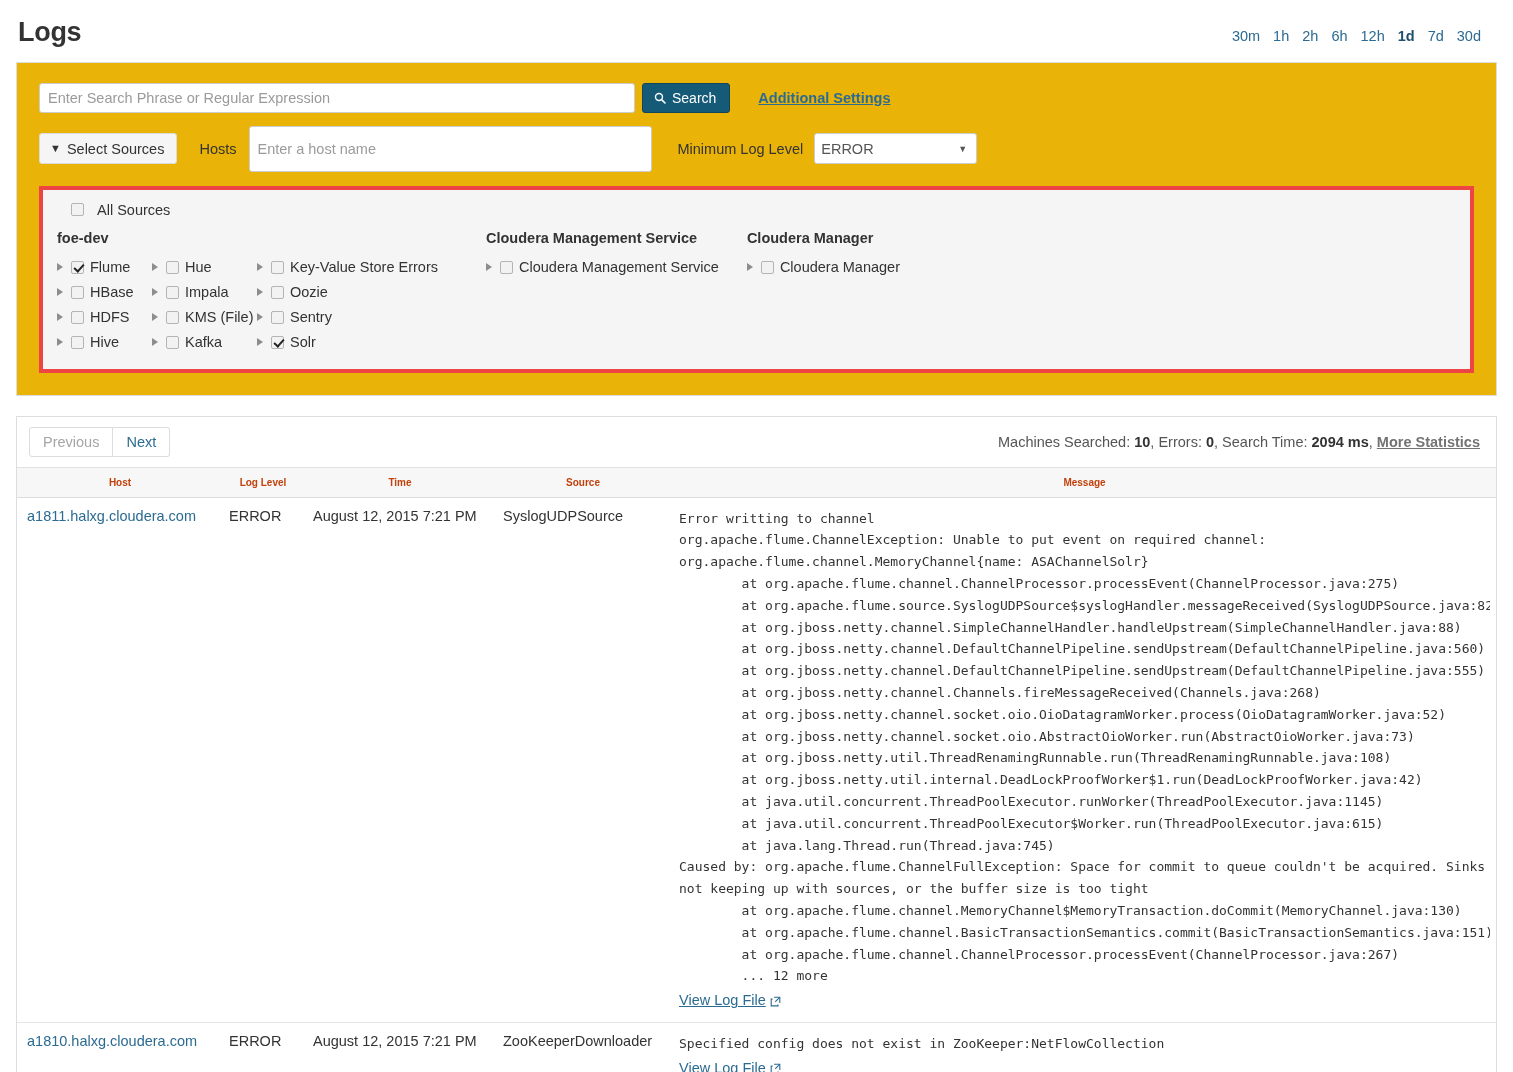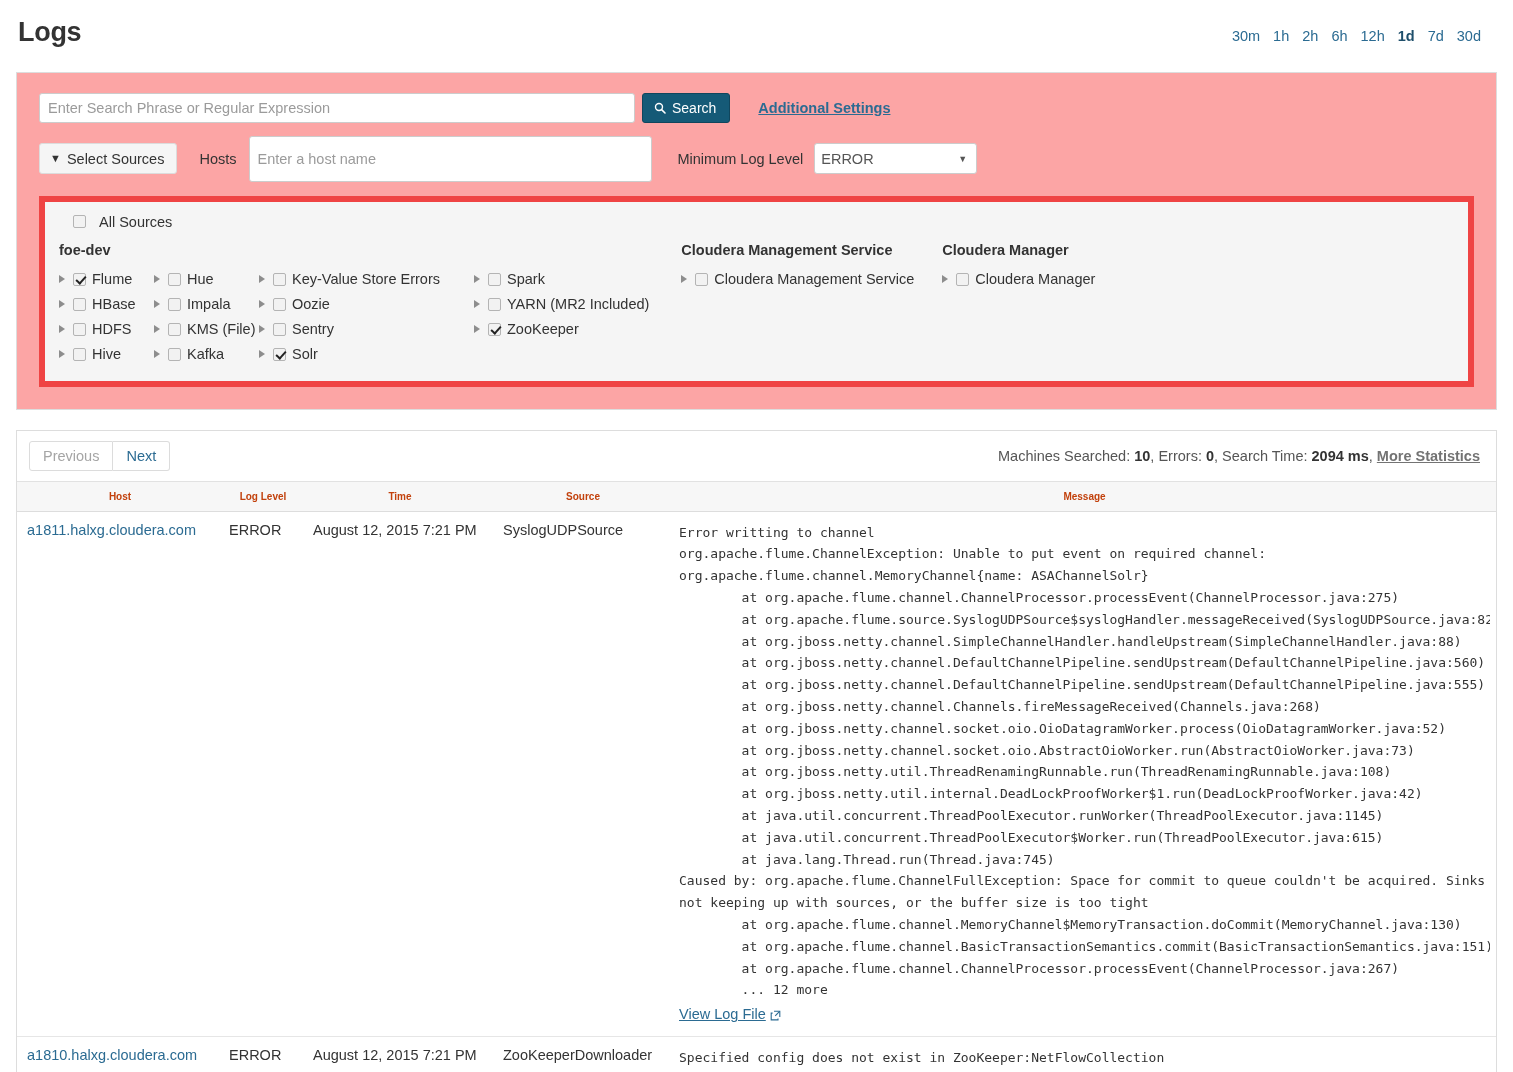--- a/index.html
+++ b/index.html
@@ -50,23 +50,23 @@
     cursor: pointer;
     white-space: nowrap;
   }
   .time-range.active {
     font-weight: bold;
     color: #1f4f6b;
   }
 
   
   .search-panel {
-    margin: 12px 16px;
+    margin: 2px 16px;
     border: 1px solid #dddddd;
-    background: #fca5a5;
+    background: #eab308;
     padding: 20px 22px 22px 22px;
   }
   .search-row {
     display: flex;
     align-items: center;
     gap: 0;
   }
   .search-input {
     width: 596px;
     height: 30px;
@@ -188,21 +188,21 @@
     transform: translateY(-50%);
     font-size: 9px;
     color: #555555;
     pointer-events: none;
   }
 
   
   .sources-box {
     margin-top: 14px;
     background: #f5f5f5;
-    border: 6px solid #ef4444;
+    border: 4px solid #ef4444;
     padding: 12px 14px 14px 14px;
   }
   .all-sources-line {
     display: flex;
     align-items: center;
     gap: 7px;
     font-size: 14.5px;
     color: #333333;
     margin-bottom: 12px;
     padding-left: 14px;
@@ -531,43 +531,20 @@
                   </span>
                   <span class="cb"></span>
                   <span>Sentry</span>
                 </div>
                 <div class="src-item">
                   <span class="tri">
                     <i></i>
                   </span>
                   <span class="cb checked"></span>
                   <span>Solr</span>
-                </div>
-              </div>
-              <div class="col" style="padding-right: 18px;">
-                <div class="src-item">
-                  <span class="tri">
-                    <i></i>
-                  </span>
-                  <span class="cb"></span>
-                  <span>Spark</span>
-                </div>
-                <div class="src-item">
-                  <span class="tri">
-                    <i></i>
-                  </span>
-                  <span class="cb"></span>
-                  <span>YARN (MR2 Included)</span>
-                </div>
-                <div class="src-item">
-                  <span class="tri">
-                    <i></i>
-                  </span>
-                  <span class="cb checked"></span>
-                  <span>ZooKeeper</span>
                 </div>
               </div>
             </div>
           </div>
           <div style="margin-left: 14px;">
             <div class="group-title">Cloudera Management Service</div>
             <div class="cols">
               <div class="col">
                 <div class="src-item">
                   <span class="tri">

